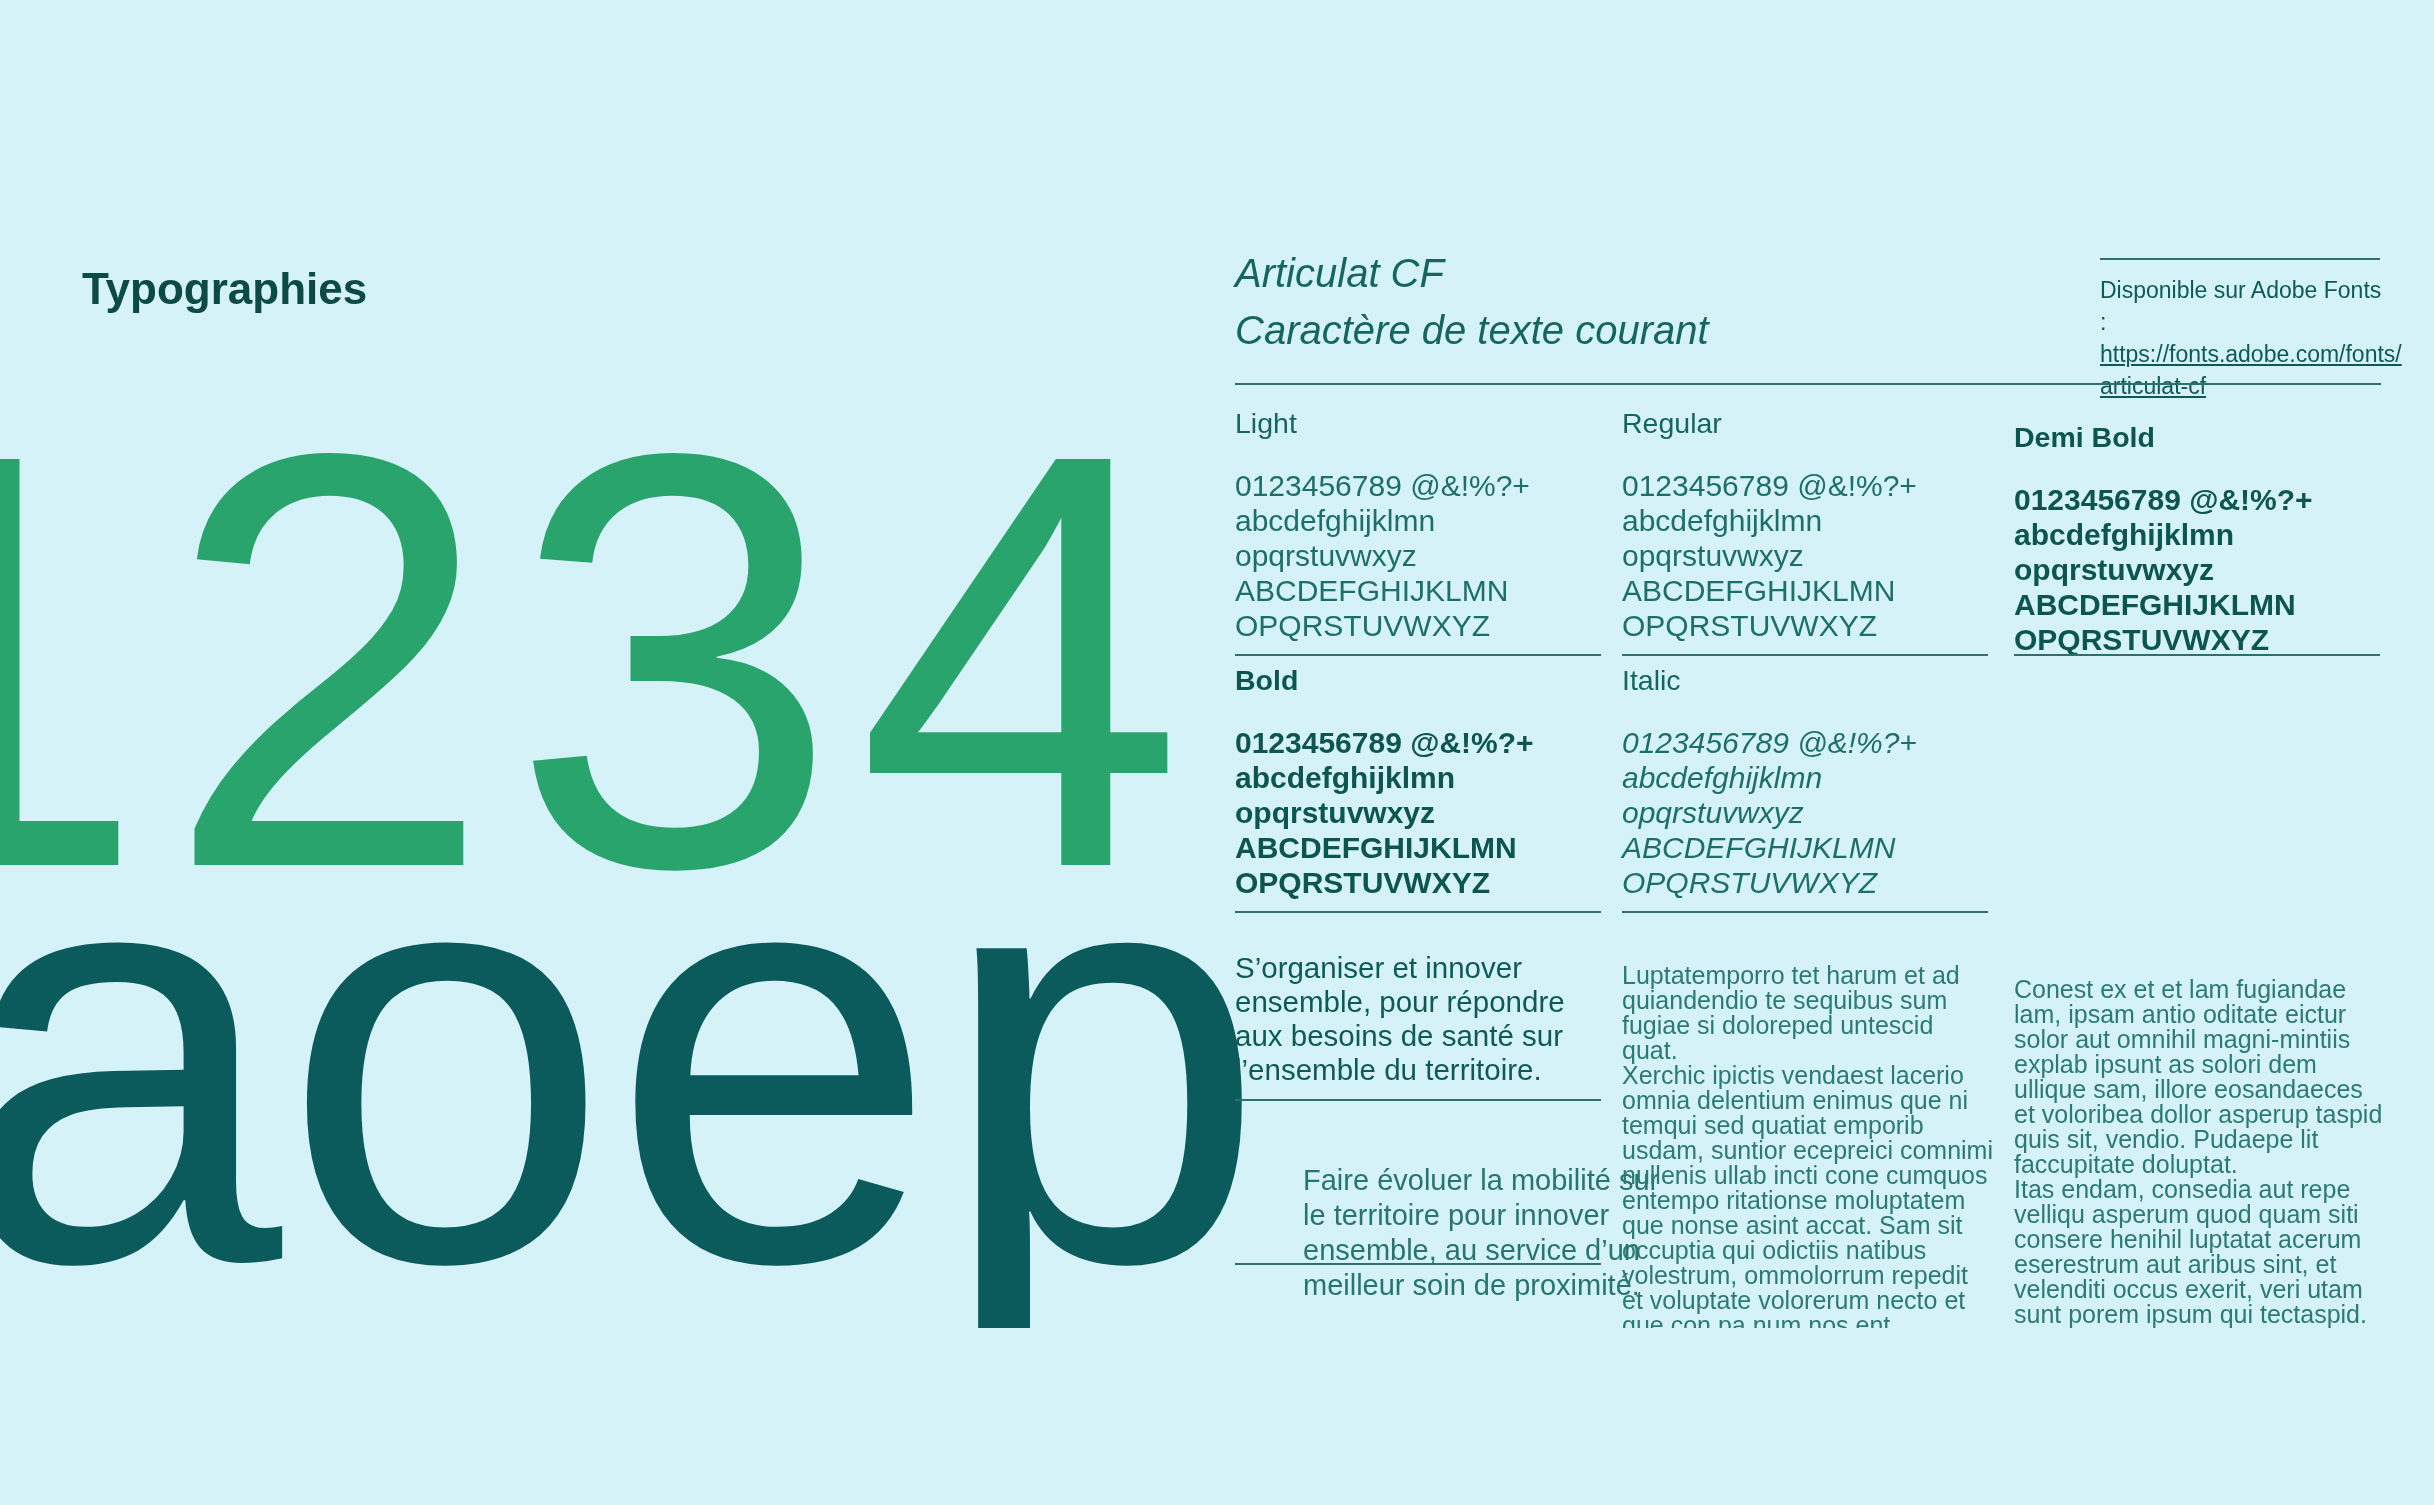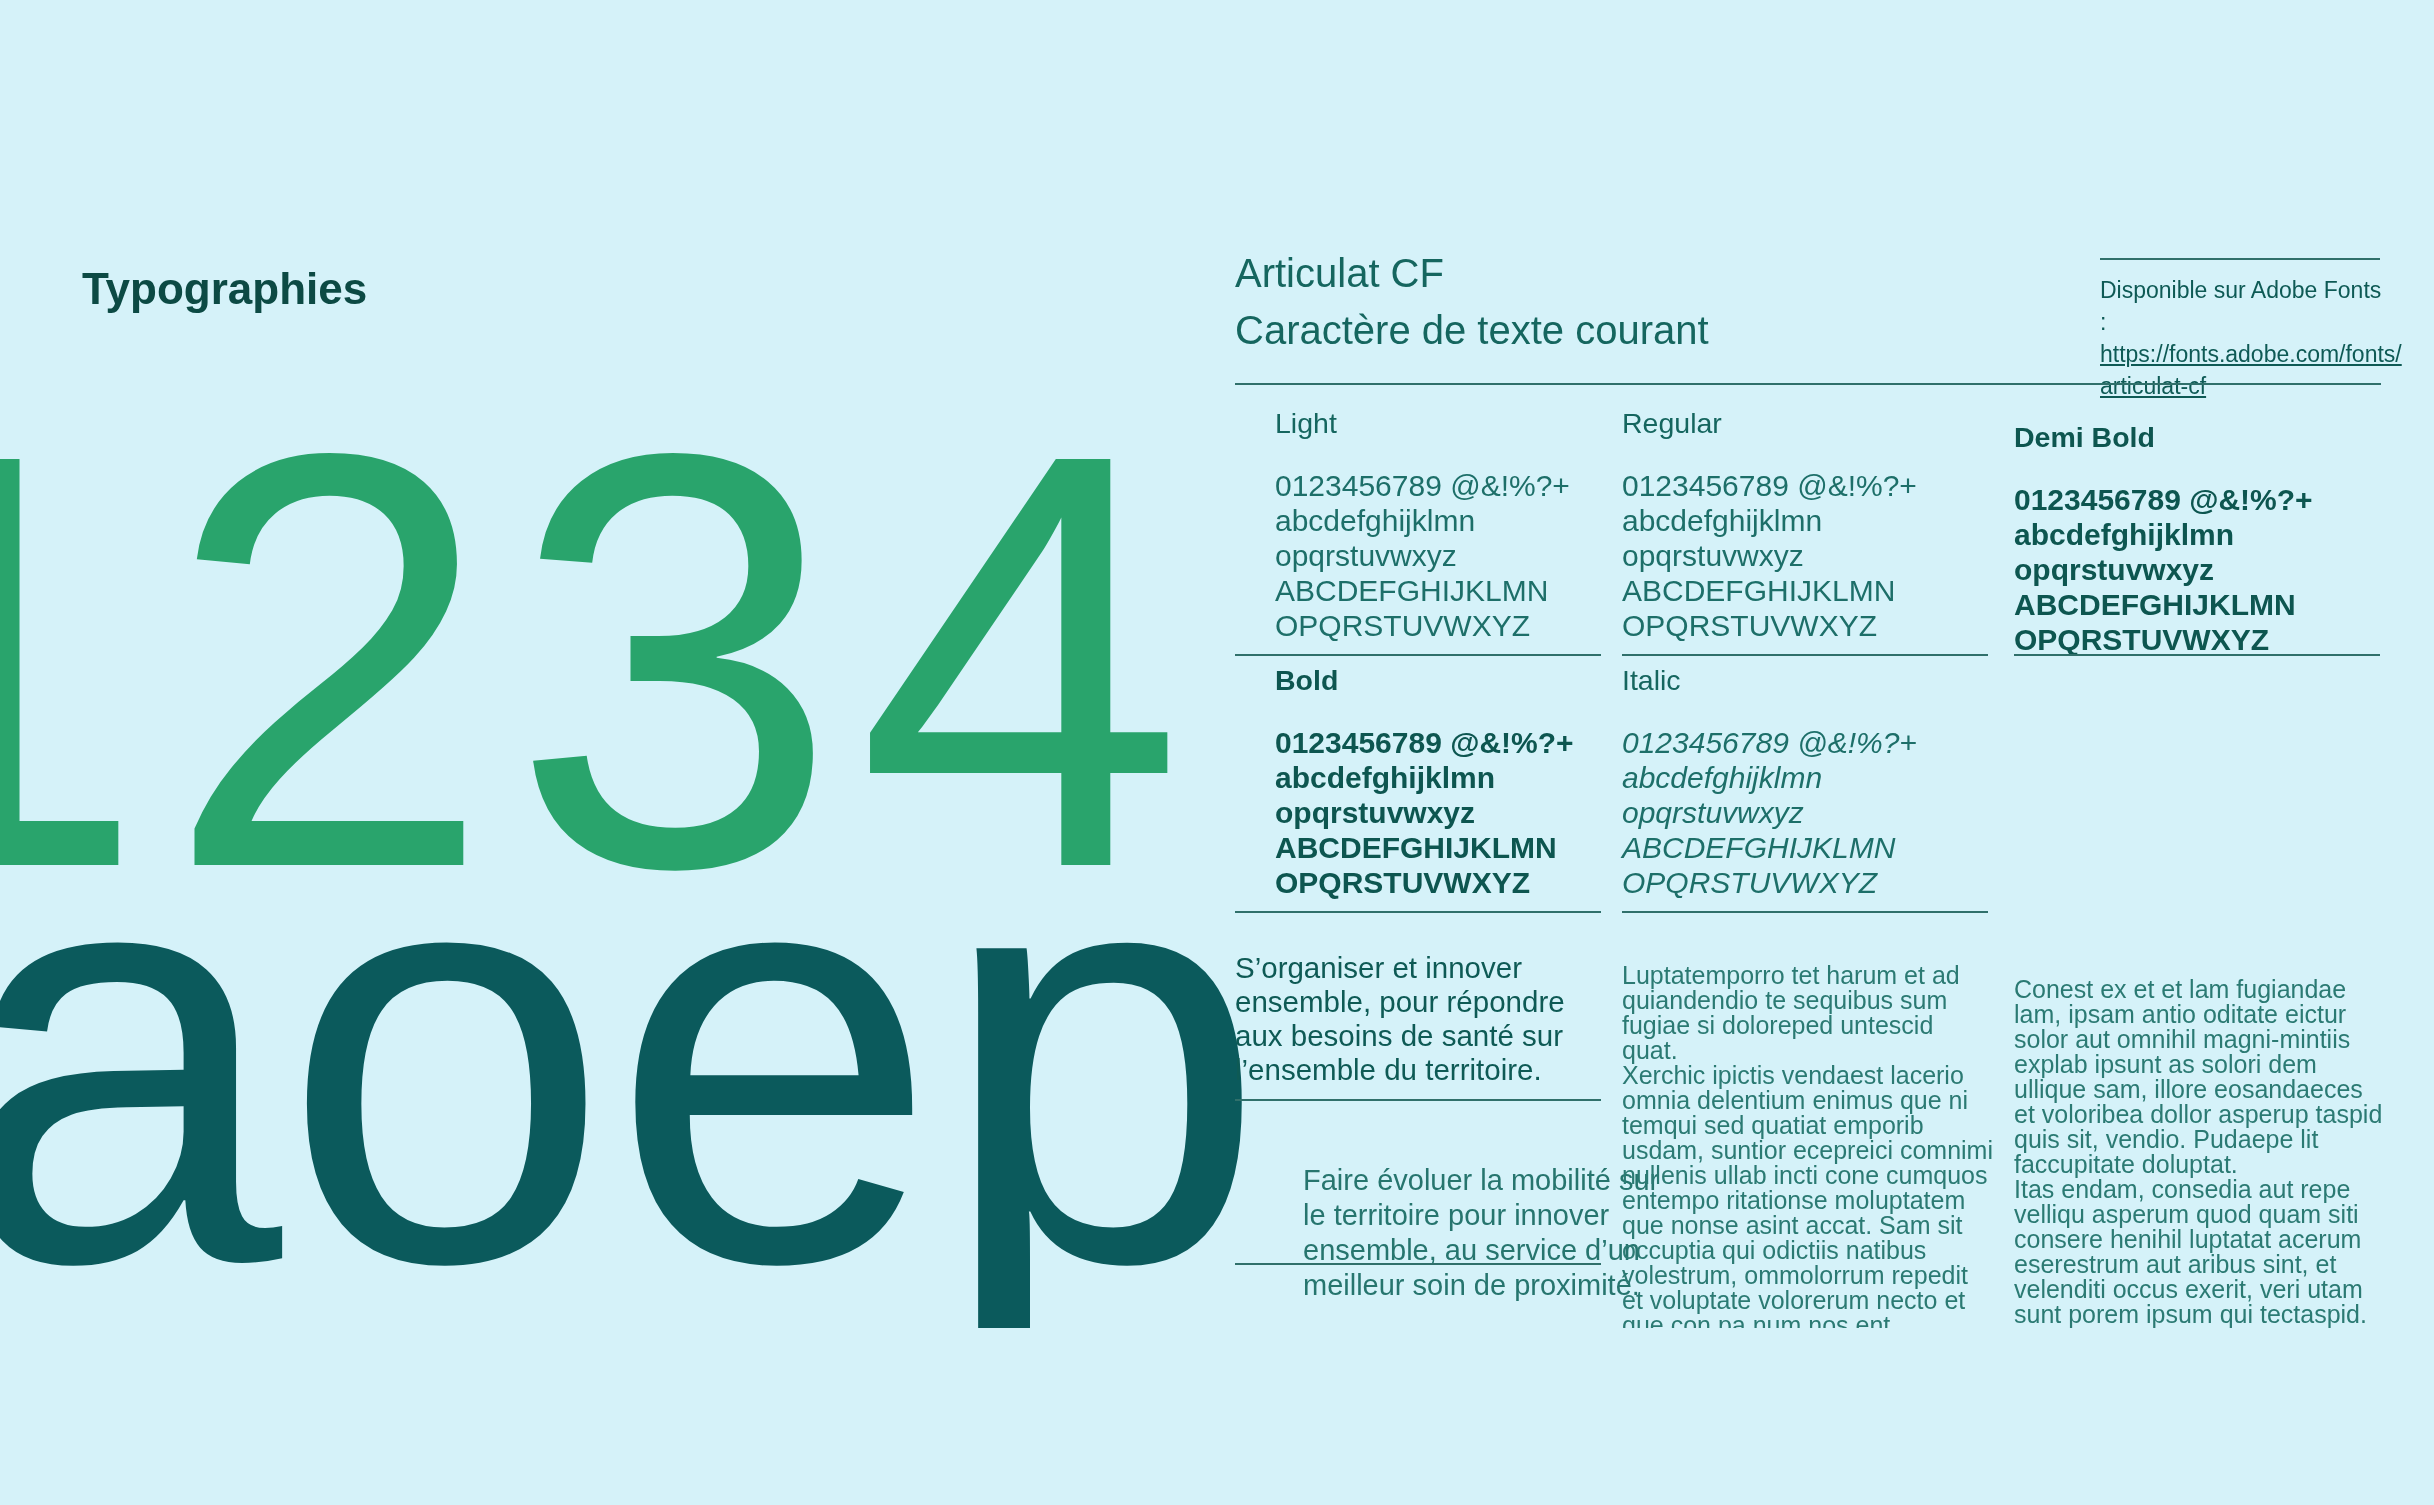--- a/index.html
+++ b/index.html
@@ -16,25 +16,25 @@
     left:-181px;top:366px;font-size:590px;line-height:1;font-weight:400;
     color:#29a46c;letter-spacing:.03em;white-space:nowrap;
   }
   .display-letters{
     left:-46px;top:761px;font-size:590px;line-height:1;font-weight:400;
     color:#0b5a5c;letter-spacing:0;white-space:nowrap;
   }
   .footer-label{left:82px;top:1370px;font-size:23px;color:#276d67;}
   .footer-font{left:82px;top:1398px;font-size:26px;font-weight:700;color:#0d5450;}
   
-  .heading{left:1235px;top:245px;font-size:40px;line-height:57px;font-weight:400;color:#15665f;}
+  .heading{left:1235px;top:245px;font-size:40px;line-height:57px;font-weight:400;color:#15665f;font-style:italic;}
   .avail{left:2100px;top:274px;width:285px;font-size:23px;line-height:32px;color:#0e5a55;}
   .avail a{color:#0e5a55;text-decoration:underline;cursor:pointer;}
   
-  .x1{left:1235px;width:373px;margin-left:40px;}
+  .x1{left:1235px;width:373px;}
   .x2{left:1622px;width:373px;}
   .x3{left:2014px;width:373px;margin-top:14px;}
   .labels1{top:407px;}
   .spec1{top:468px;}
   .labels2{top:664px;}
   .spec2{top:725px;}
   .wlabel{font-size:28.5px;line-height:32px;color:#15665f;}
   .wlabel-bold{font-weight:700;color:#0d5650;}
   .spec{font-size:30px;line-height:35px;color:#1d6f69;white-space:nowrap;}
   .spec-bold{font-weight:700;color:#0d5650;}

